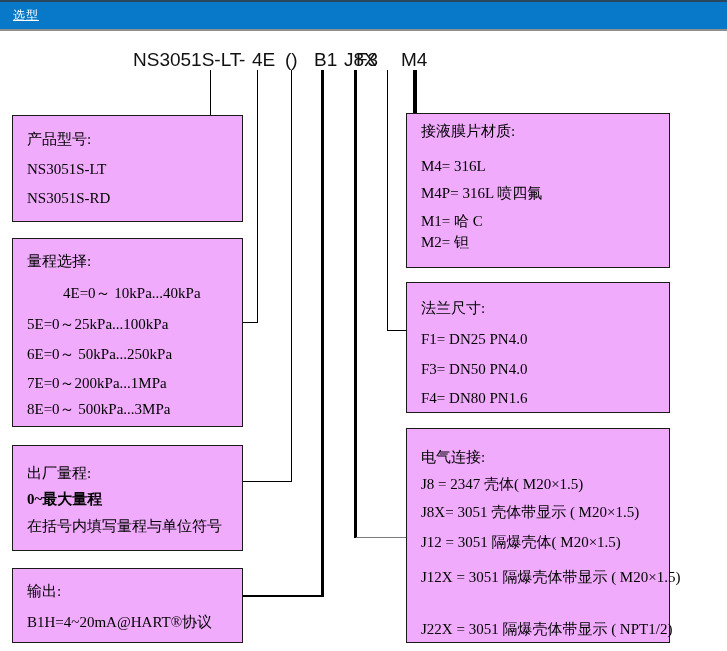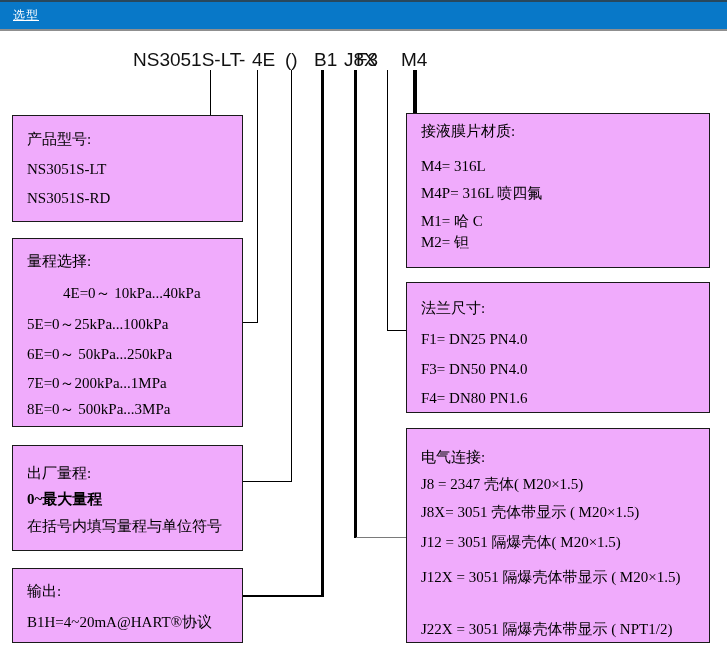--- a/index.html
+++ b/index.html
@@ -17,21 +17,21 @@
   .mpart{position:absolute;top:49px;font-family:"Liberation Sans","DejaVu Sans",sans-serif;
          font-size:19px;color:#111;white-space:nowrap;}
 
   
   .vline,.hline{position:absolute;background:#000;}
 
   
   .box{position:absolute;border:1.5px solid #1a1a1a;background:#f0abfc;box-sizing:border-box;}
   .box .bline{position:absolute;left:14px;font-size:15px;white-space:nowrap;line-height:18px;}
   .box-l{left:12px;width:231px;}
-  .box-r{left:406px;width:304px;}
+  .box-r{left:406px;width:264px;}
 </style>
 </head>
 <body>
 
 <div id="page">
 
   <div class="header">
     <span class="title">选型</span>
   </div>
 

